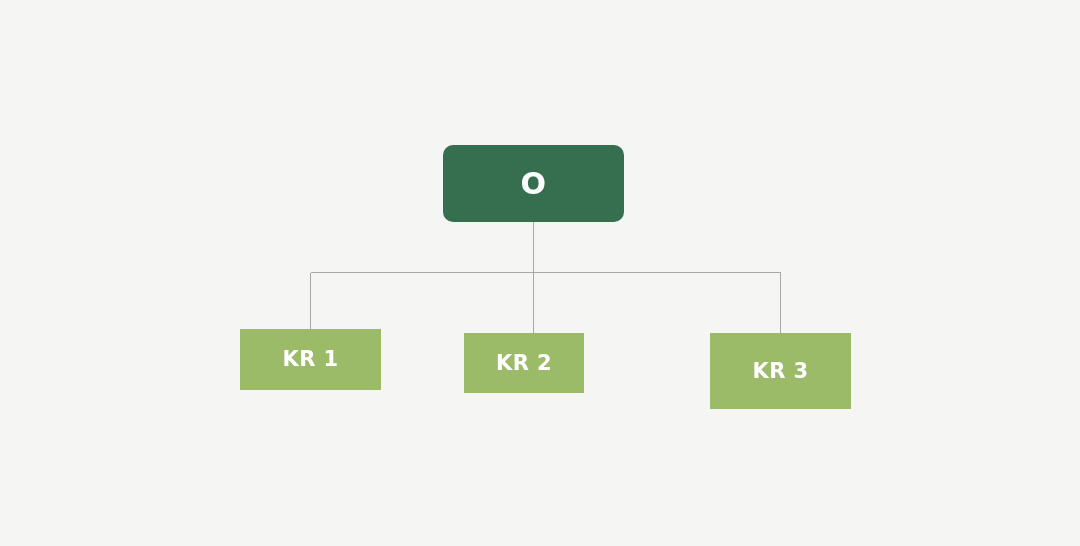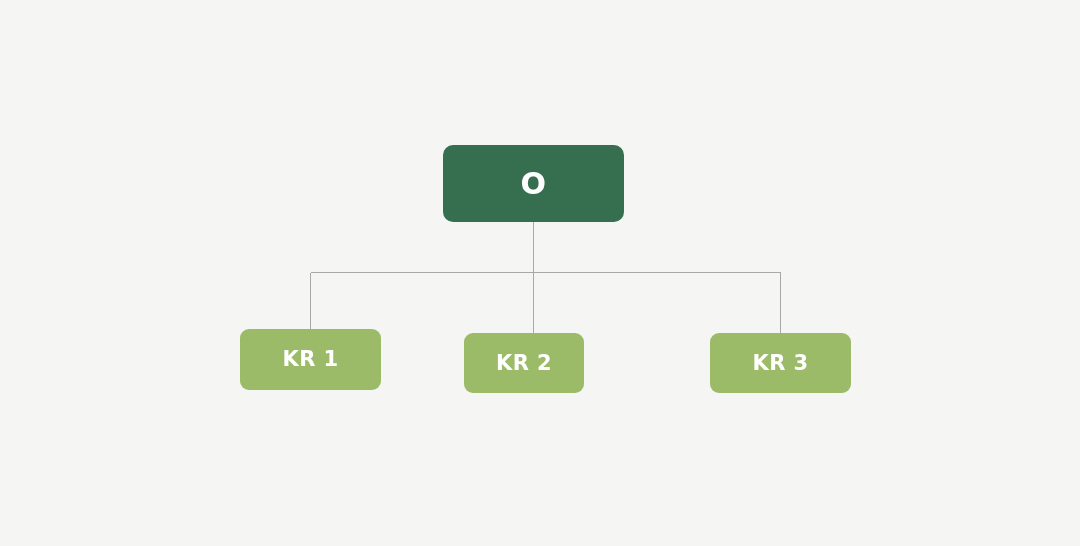--- a/index.html
+++ b/index.html
@@ -45,39 +45,39 @@
     left: 443px;
     top: 145px;
     width: 181px;
     height: 77px;
     background: #356f4f;
     font-size: 30px;
   }
   .node-kr {
     background: #9bbb68;
     font-size: 21px;
-    border-radius: 9px;
+    border-radius: 0;
   }
   .node-kr-1 {
     left: 240px;
     top: 329px;
     width: 141px;
     height: 61px;
   }
   .node-kr-2 {
     left: 464px;
     top: 333px;
     width: 120px;
     height: 60px;
   }
   .node-kr-3 {
     left: 710px;
     top: 333px;
     width: 141px;
-    height: 60px;
+    height: 76px;
   }
 </style>
 </head>
 <body>
 
 <div id="diagram-canvas">
 
   <svg id="connector-layer" viewBox="0 0 1080 546" width="1080" height="546" aria-hidden="true">
     <g stroke="#a8a8a8" stroke-width="1.2" fill="none" shape-rendering="crispEdges">
       <line x1="533.5" y1="222" x2="533.5" y2="272.5"></line>

